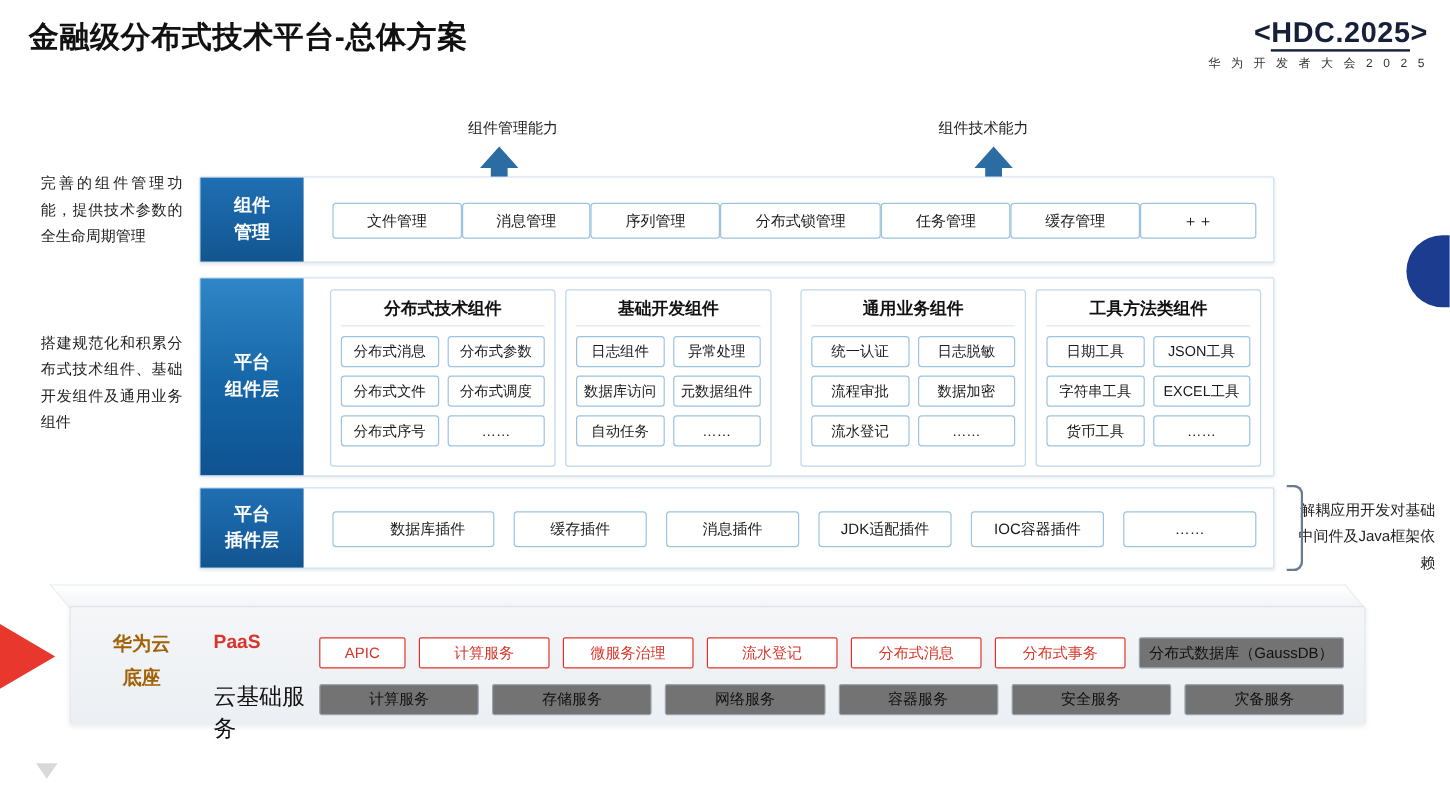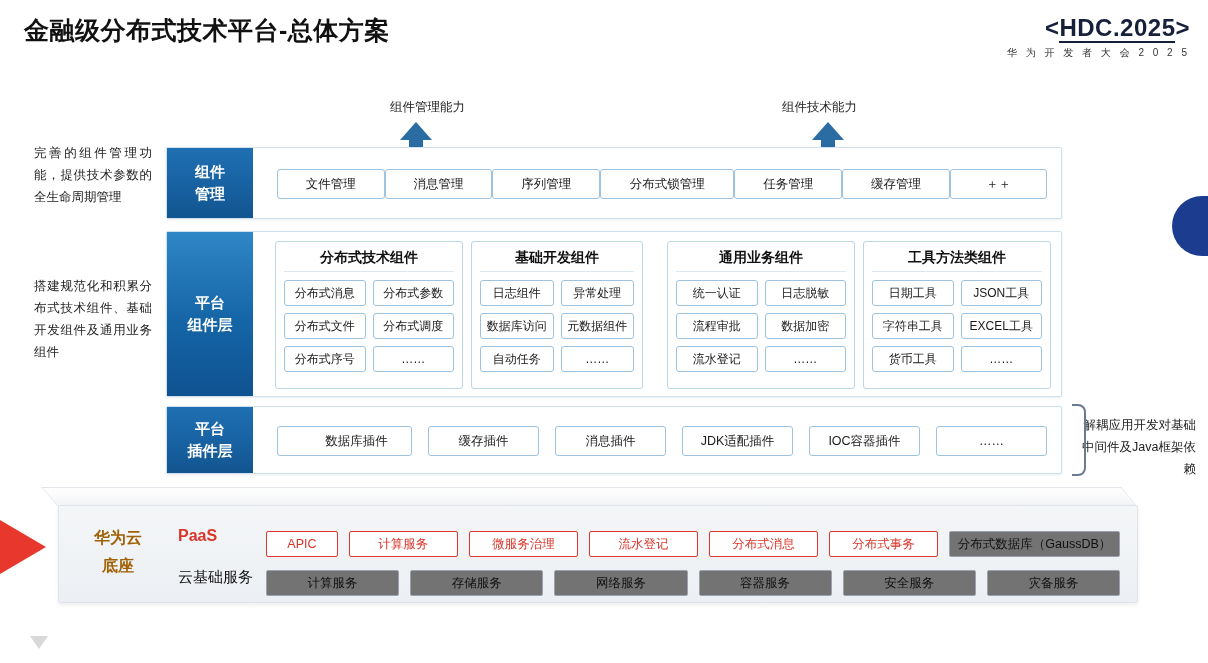--- a/index.html
+++ b/index.html
@@ -105,21 +105,21 @@
   .base-title{
     position:absolute;left:78px;top:524px;width:80px;text-align:center;
     font-size:16px;font-weight:bold;line-height:28px;color:#a16207;
   }
   .paas{
     position:absolute;left:178px;top:527px;width:78px;
     font-size:16px;font-weight:bold;color:#d9352a;
   }
   .cloudsvc{
     position:absolute;left:178px;top:568px;width:82px;
-    font-size:15px;color:#111;
+    font-size:19px;color:#111;
   }
   .chip-red{
     border:1px solid #e0352b;color:#d9352a;border-radius:2px;background:#fff;
     font-size:12.5px;display:flex;align-items:center;justify-content:center;
     box-sizing:border-box;
   }
   .chip-plain{
     border:1px solid #9aa3ad;border-radius:2px;background:#737373;
     font-size:12.5px;color:#111;display:flex;align-items:center;justify-content:center;
     box-sizing:border-box;

